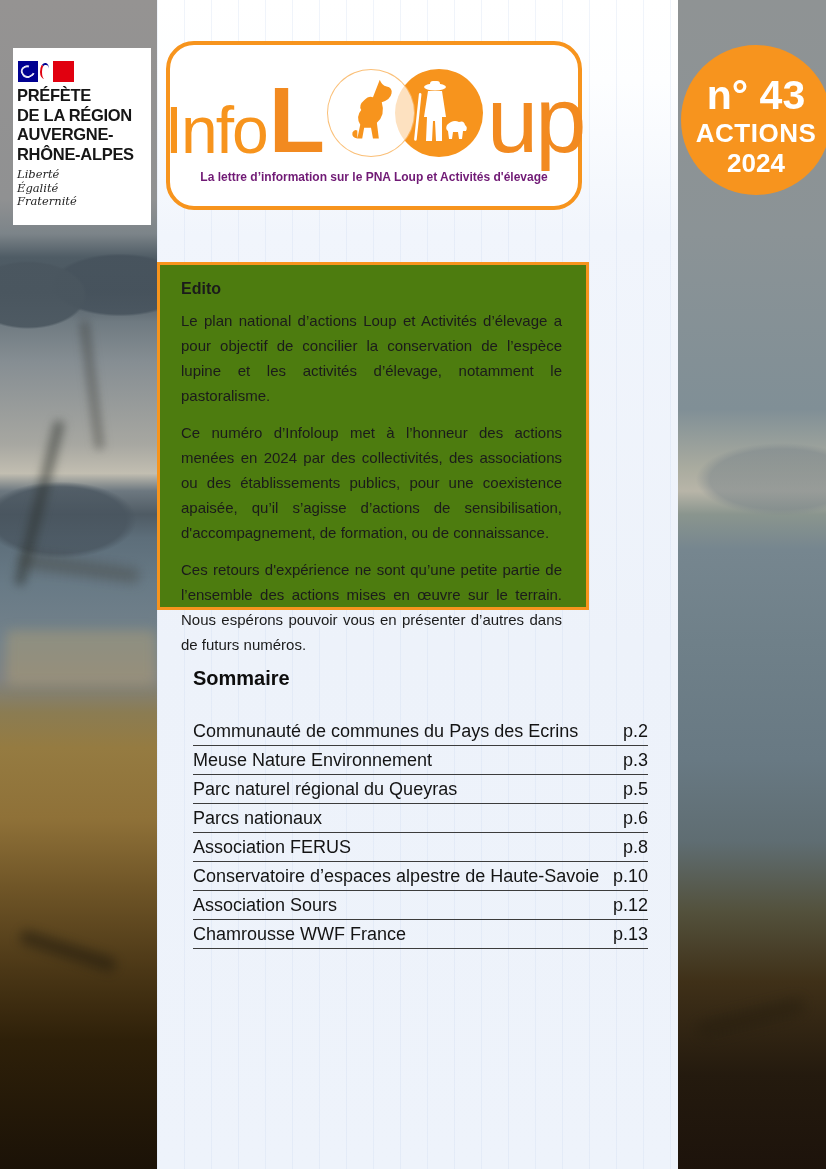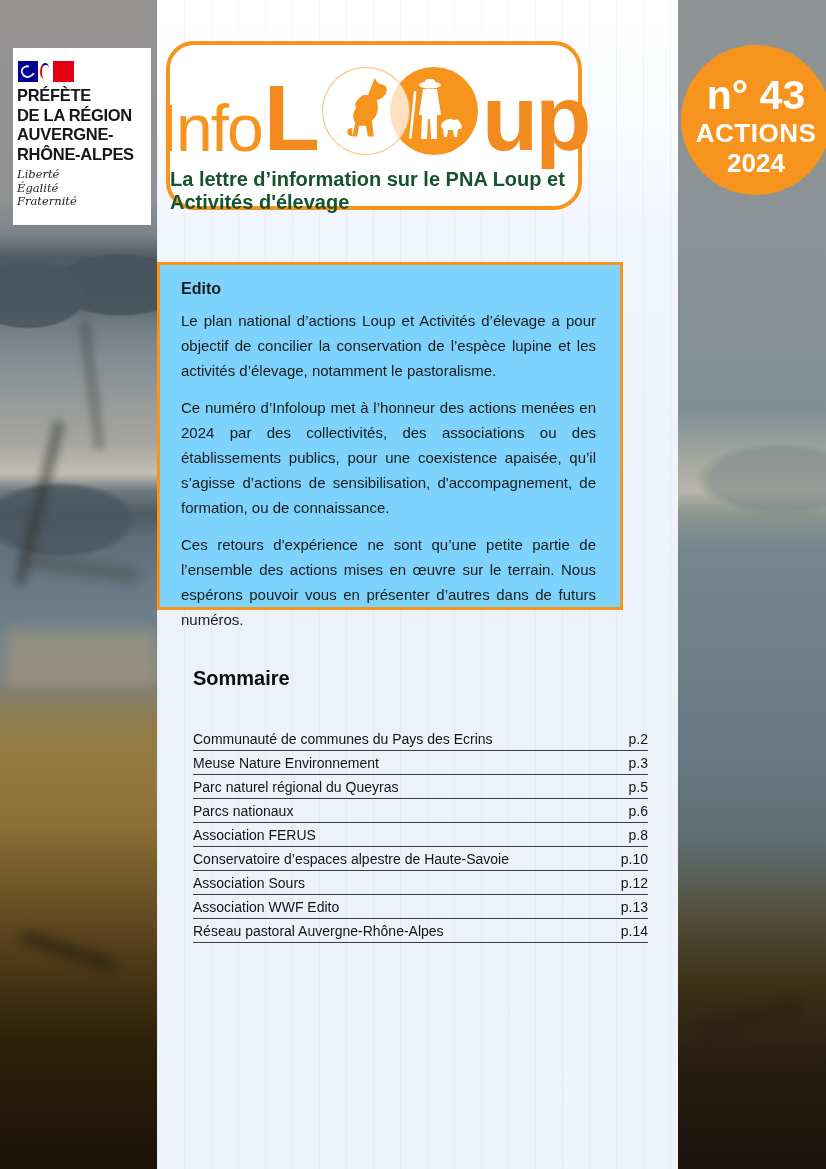--- a/index.html
+++ b/index.html
@@ -64,49 +64,49 @@
   .motto{margin-top:4px; font-family:"DejaVu Serif", serif; font-style:italic; font-size:11.5px; line-height:13.5px; color:#222;}
   
   .masthead{
     position:absolute; left:166px; top:41px; width:416px; height:169px; box-sizing:border-box;
     background:#fff; border:4px solid #f7941d; border-radius:28px;
     display:flex; flex-direction:column; align-items:center;
   }
   .logo-row{display:flex; align-items:flex-end; margin-top:22px; height:90px;}
   .t-info{font-size:66px; font-weight:400; color:#f7941d; line-height:.82; letter-spacing:-2px;}
   .t-L{font-size:92px; font-weight:700; color:#f28a20; line-height:.78; margin-left:2px;}
-  .t-up{font-size:92px; font-weight:700; color:#f28a20; line-height:.78; margin-left:4px; letter-spacing:-3px;}
+  .t-up{font-size:92px; font-weight:400; color:#f28a20; line-height:.78; margin-left:4px; letter-spacing:-3px;}
   .circle{width:88px; height:88px; border-radius:50%; position:relative; align-self:flex-end; margin-bottom:0;}
   .wolf-circle{background:rgba(255,255,255,.72); border:1.5px solid rgba(247,148,29,.6); box-sizing:border-box; z-index:2; margin-left:2px;}
   .shep-circle{background:#f7941d; z-index:1; margin-left:-20px;}
   .circle svg{position:absolute; left:0; top:0; width:100%; height:100%;}
-  .subtitle{margin-top:13px; font-size:20px; font-weight:700; color:#14532d;}
+  .subtitle{margin-top:13px; font-size:12px; font-weight:700; color:#701a75;}
   
   .badge{
     position:absolute; left:681px; top:45px; width:150px; height:150px; border-radius:50%;
     background:#f7941e; color:#fff; text-align:center; box-sizing:border-box; padding-top:27px;
   }
   .badge-num{font-size:41px; font-weight:700; line-height:46px;}
   .badge-l2{font-size:26px; font-weight:700; line-height:30px; letter-spacing:.5px;}
   .badge-l3{font-size:26px; font-weight:700; line-height:30px;}
   
   .edito{
-    position:absolute; left:157px; top:262px; width:466px; height:348px; box-sizing:border-box;
-    background:#7dd3fc; border:3px solid #f7941d; padding:13px 24px 8px 21px;
+    position:absolute; left:157px; top:262px; width:432px; height:348px; box-sizing:border-box;
+    background:#4d7c0f; border:3px solid #f7941d; padding:13px 24px 8px 21px;
     color:#1b1b1b;
   }
   .edito-h{font-weight:700; font-size:16px; margin:2px 0 10px;}
   .edito p{margin:0 0 12px; font-size:15px; line-height:25px; text-align:justify;}
   
   .sommaire{position:absolute; left:193px; top:667px; width:455px;}
-  .som-h{font-weight:700; font-size:20px; color:#0d0d0d; margin-bottom:37px;}
+  .som-h{font-weight:700; font-size:20px; color:#0d0d0d; margin-bottom:27px;}
   .toc-row{
     display:flex; justify-content:space-between; align-items:baseline;
     border-bottom:1px solid #3c3c3c; padding:4px 0 3px;
-    font-size:14px; color:#141414; cursor:pointer;
+    font-size:18px; color:#141414; cursor:pointer;
   }
   .toc-label{white-space:nowrap;}
   .toc-page{white-space:nowrap; }
 </style>
 </head>
 <body>
 
 <div class="page">
 
   <div class="photo-left">
@@ -208,23 +208,19 @@
       </div>
       <div class="toc-row">
         <span class="toc-label">Conservatoire d’espaces alpestre de Haute-Savoie</span>
         <span class="toc-page">p.10</span>
       </div>
       <div class="toc-row">
         <span class="toc-label">Association Sours</span>
         <span class="toc-page">p.12</span>
       </div>
       <div class="toc-row">
-        <span class="toc-label">Association WWF Edito</span>
+        <span class="toc-label">Chamrousse WWF France</span>
         <span class="toc-page">p.13</span>
       </div>
-      <div class="toc-row">
-        <span class="toc-label">Réseau pastoral Auvergne-Rhône-Alpes</span>
-        <span class="toc-page">p.14</span>
-      </div>
     </div>
   </div>
 
 </div>
 
 </body></html>

